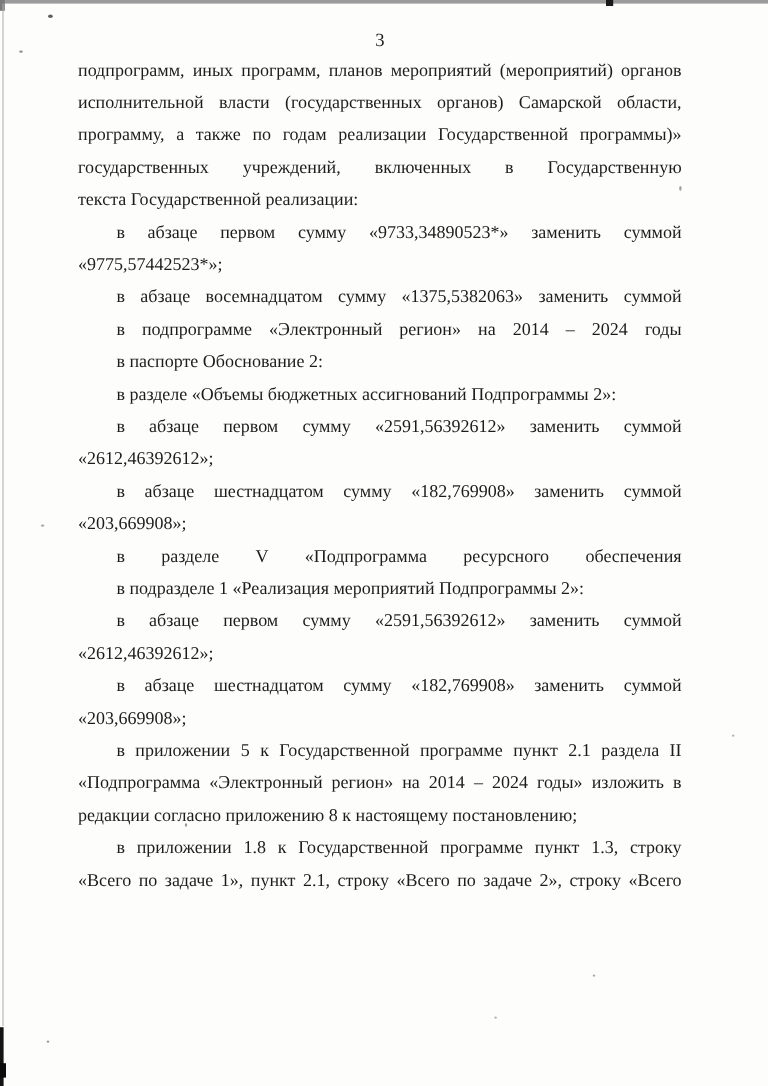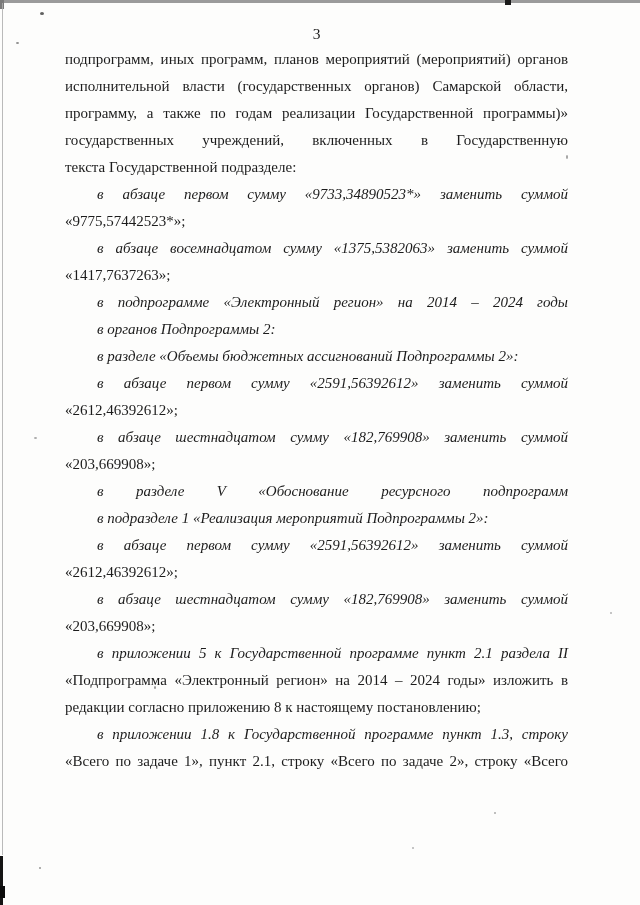--- a/index.html
+++ b/index.html
@@ -33,21 +33,21 @@
   .pagenum {
     position: absolute; top: 20px; left: 65px; width: 503px;
     text-align: center; font-size: 15.5px; line-height: 27px;
   }
   .doc-body { position: absolute; top: 46px; left: 65px; width: 503px; }
   .line {
     height: 27px; line-height: 27px; font-size: 15px;
     text-align: justify; text-align-last: left; white-space: normal; overflow: visible;
   }
   .line.j { text-align-last: justify; }
-  .line.ind { text-indent: 32px; font-style: italic; }
+  .line.ind { text-indent: 32px; }
 </style>
 </head>
 <body>
 
 <div class="page">
 
   <div class="edge-top"></div>
   <div class="edge-top-corner"></div>
   <div class="edge-top-tick"></div>
   <div class="edge-left"></div>
@@ -62,33 +62,32 @@
   <div class="speck s7"></div>
   <div class="speck s8"></div>
   <div class="speck s9"></div>
 
   <div class="pagenum">3</div>
   <div class="doc-body">
       <div class="line j">подпрограмм, иных программ, планов мероприятий (мероприятий) органов</div>
       <div class="line j">исполнительной власти (государственных органов) Самарской области,</div>
       <div class="line j">программу, а также по годам реализации Государственной программы)»</div>
       <div class="line j">государственных учреждений, включенных в Государственную</div>
-      <div class="line">текста Государственной подразделе:</div>
+      <div class="line">текста Государственной реализации:</div>
       <div class="line j ind">в абзаце первом сумму «9733,34890523*» заменить суммой</div>
       <div class="line">«9775,57442523*»;</div>
       <div class="line j ind">в абзаце восемнадцатом сумму «1375,5382063» заменить суммой</div>
-      <div class="line">«1417,7637263»;</div>
       <div class="line j ind">в подпрограмме «Электронный регион» на 2014 – 2024 годы</div>
-      <div class="line ind">в органов Подпрограммы 2:</div>
+      <div class="line ind">в паспорте Обоснование 2:</div>
       <div class="line ind">в разделе «Объемы бюджетных ассигнований Подпрограммы 2»:</div>
       <div class="line j ind">в абзаце первом сумму «2591,56392612» заменить суммой</div>
       <div class="line">«2612,46392612»;</div>
       <div class="line j ind">в абзаце шестнадцатом сумму «182,769908» заменить суммой</div>
       <div class="line">«203,669908»;</div>
-      <div class="line j ind">в разделе V «Обоснование ресурсного подпрограмм</div>
+      <div class="line j ind">в разделе V «Подпрограмма ресурсного обеспечения</div>
       <div class="line ind">в подразделе 1 «Реализация мероприятий Подпрограммы 2»:</div>
       <div class="line j ind">в абзаце первом сумму «2591,56392612» заменить суммой</div>
       <div class="line">«2612,46392612»;</div>
       <div class="line j ind">в абзаце шестнадцатом сумму «182,769908» заменить суммой</div>
       <div class="line">«203,669908»;</div>
       <div class="line j ind">в приложении 5 к Государственной программе пункт 2.1 раздела II</div>
       <div class="line j">«Подпрограмма «Электронный регион» на 2014 – 2024 годы» изложить в</div>
       <div class="line">редакции согласно приложению 8 к настоящему постановлению;</div>
       <div class="line j ind">в приложении 1.8 к Государственной программе пункт 1.3, строку</div>
       <div class="line j">«Всего по задаче 1», пункт 2.1, строку «Всего по задаче 2», строку «Всего</div>

